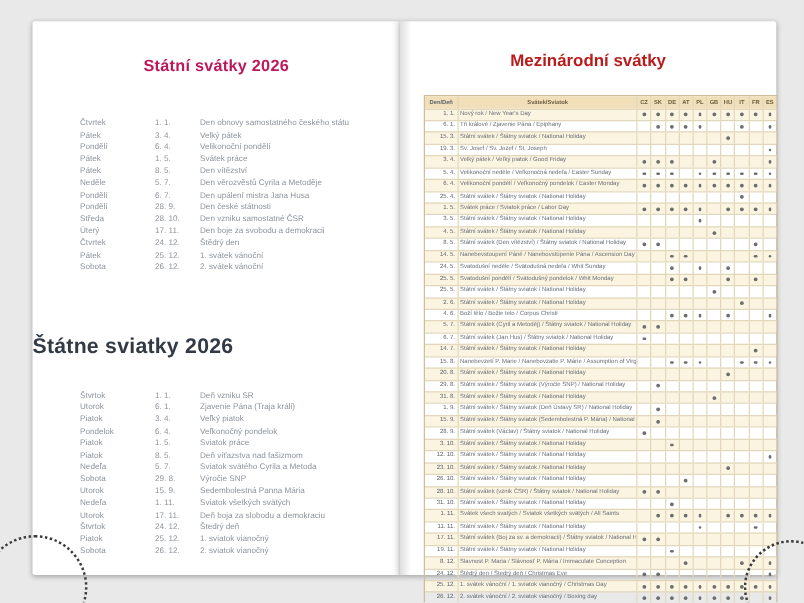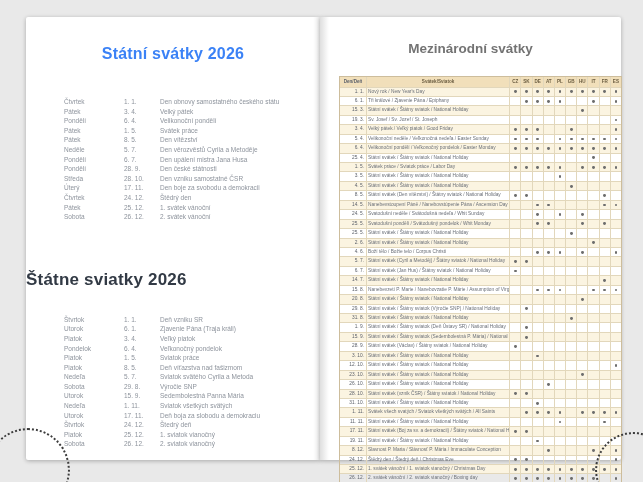--- a/index.html
+++ b/index.html
@@ -8,32 +8,32 @@
   .page{position:absolute;top:17px;height:443px;background:#ffffff;
         box-shadow:0 1px 4px rgba(0,0,0,.28);}
   .page.left{left:26px;width:294px;border-radius:2px 0 0 2px;}
   .page.right{left:320px;width:301px;border-radius:0 2px 2px 0;}
   .page.right::before{content:"";position:absolute;left:0;top:0;bottom:0;width:9px;
         background:linear-gradient(90deg,rgba(0,0,0,.13),rgba(0,0,0,0));}
   .page.left::after{content:"";position:absolute;right:0;top:0;bottom:0;width:7px;
         background:linear-gradient(270deg,rgba(0,0,0,.08),rgba(0,0,0,0));}
 
   
-  .cz-title{margin-top:28px;text-align:center;font-size:16px;font-weight:bold;color:#3b82f6;letter-spacing:.2px;}
+  .cz-title{margin-top:28px;text-align:center;font-size:13px;font-weight:bold;color:#be185d;letter-spacing:.2px;}
   .sk-title{margin-top:0;text-align:left;font-size:17px;font-weight:bold;color:#323a45;letter-spacing:.2px;}
   .hlist{margin-left:38px;margin-right:10px;}
   .hrow{display:grid;grid-template-columns:60px 36px auto;height:9.6px;line-height:9.6px;
         font-size:6.5px;color:#8d939c;white-space:nowrap;}
   .hrow .d{overflow:hidden;}
   #list-cz{margin-top:34px;}
   #list-sk{margin-top:25px;}
   .sk-title{margin-top:48px;}
 
   
-  .int-title{margin-top:24px;text-align:center;font-size:13.5px;font-weight:bold;color:#737373;line-height:15px;}
+  .int-title{margin-top:24px;text-align:center;font-size:13.5px;font-weight:bold;color:#b91c1c;line-height:15px;}
 
   .holtable{position:absolute;left:19px;top:59px;width:281px;border:0.5px solid #cdbd9c;}
   .trow{display:grid;grid-template-columns:26px 1fr repeat(10,11.2px);height:8.45px;
         line-height:8.45px;font-size:4.8px;color:#6a6f78;border-top:0.5px solid #e2d7bb;}
   .trow:first-child{border-top:none;}
   .trow.head{height:9.5px;line-height:9.5px;background:#f1dfba;font-weight:bold;color:#6b5d41;
         font-size:4.6px;border-top:none;}
   .trow.hl{background:#fbf4e1;}
   .tcell{border-left:0.5px solid #e2d7bb;padding:0 1px;overflow:hidden;white-space:nowrap;}
   .tcell:first-child{border-left:none;text-align:right;padding-right:2px;color:#5d626b;}

